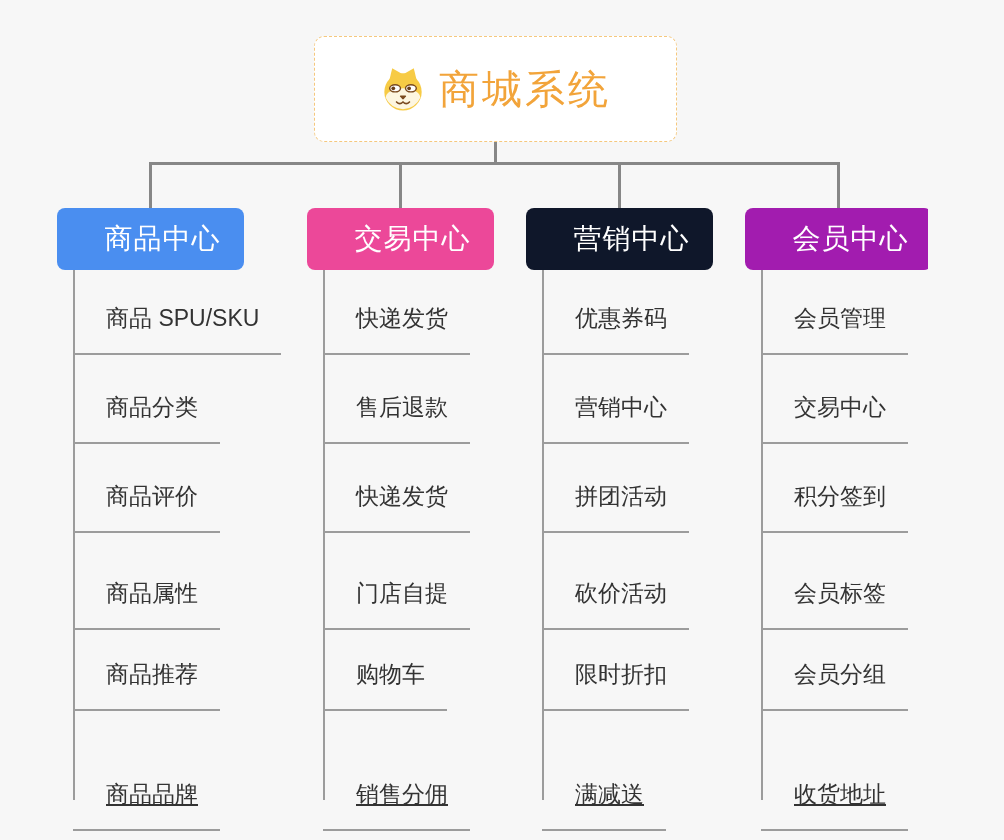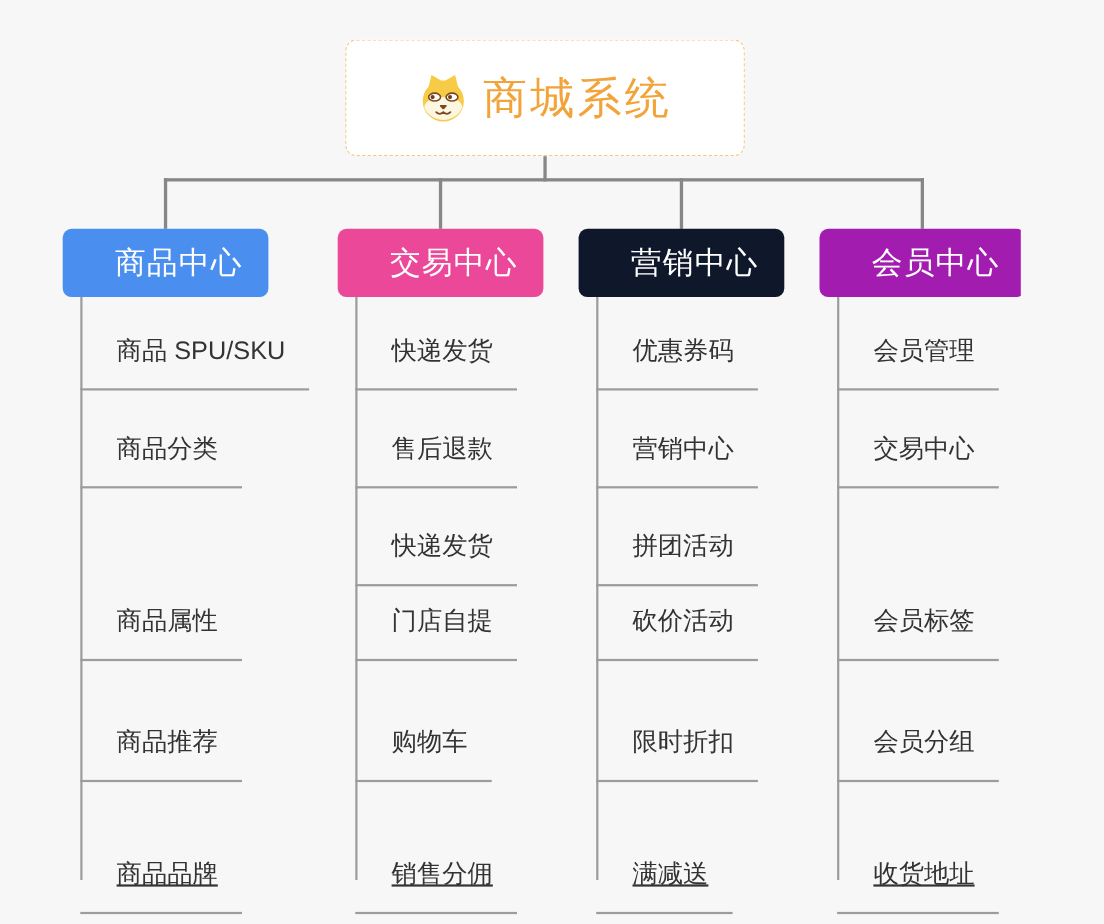--- a/index.html
+++ b/index.html
@@ -38,21 +38,21 @@
   .spine { position:absolute; left:16px; top:62px; width:2px; height:530px; background:#9c9c9c; }
 
   .sub-item {
     position:absolute; left:16px; height:42px;
     display:flex; align-items:flex-end;
     padding:0 22px 19px 33px;
     border-bottom:2px solid #9c9c9c;
     font-size:23px; color:#333333; white-space:nowrap;
   }
   .item-0 { top:105px; } .item-1 { top:194px; } .item-2 { top:283px; }
-  .item-3 { top:351px;text-align:right; } .item-4 { top:461px; } .item-5 { top:581px;text-decoration:underline; }
+  .item-3 { top:380px;text-align:right; } .item-4 { top:461px; } .item-5 { top:581px;text-decoration:underline; }
 </style>
 </head>
 <body>
 
 <div class="canvas">
 
   <div class="root-node" style="border-color: rgb(245, 200, 126);">
     <svg class="root-icon" viewBox="0 0 64 64">
       <polygon points="12,24 17,3 31,11" fill="#f7cb45"></polygon>
       <polygon points="52,24 47,3 33,11" fill="#f7cb45"></polygon>
@@ -73,20 +73,21 @@
   <div class="line drop drop-0"></div>
   <div class="line drop drop-1"></div>
   <div class="line drop drop-2"></div>
   <div class="line drop drop-3"></div>
 
   <div class="branch-col col-0">
     <div class="branch-node" style="background-color: rgb(74, 142, 240);">商品中心</div>
     <div class="spine"></div>
     <div class="sub-item item-0">商品 SPU/SKU</div>
     <div class="sub-item item-1">商品分类</div>
+    <div class="sub-item item-2">商品评价</div>
     <div class="sub-item item-3">商品属性</div>
     <div class="sub-item item-4">商品推荐</div>
     <div class="sub-item item-5">商品品牌</div>
   </div>
 
   <div class="branch-col col-1">
     <div class="branch-node" style="background-color: #ec4899;">交易中心</div>
     <div class="spine"></div>
     <div class="sub-item item-0">快递发货</div>
     <div class="sub-item item-1">售后退款</div>
@@ -105,18 +106,19 @@
     <div class="sub-item item-3">砍价活动</div>
     <div class="sub-item item-4">限时折扣</div>
     <div class="sub-item item-5">满减送</div>
   </div>
 
   <div class="branch-col col-3">
     <div class="branch-node" style="background-color: #a21caf;">会员中心</div>
     <div class="spine"></div>
     <div class="sub-item item-0">会员管理</div>
     <div class="sub-item item-1">交易中心</div>
+    <div class="sub-item item-2">积分签到</div>
     <div class="sub-item item-4">会员分组</div>
     <div class="sub-item item-3">会员标签</div>
     <div class="sub-item item-5">收货地址</div>
   </div>
 
 </div>
 
 </body></html>

